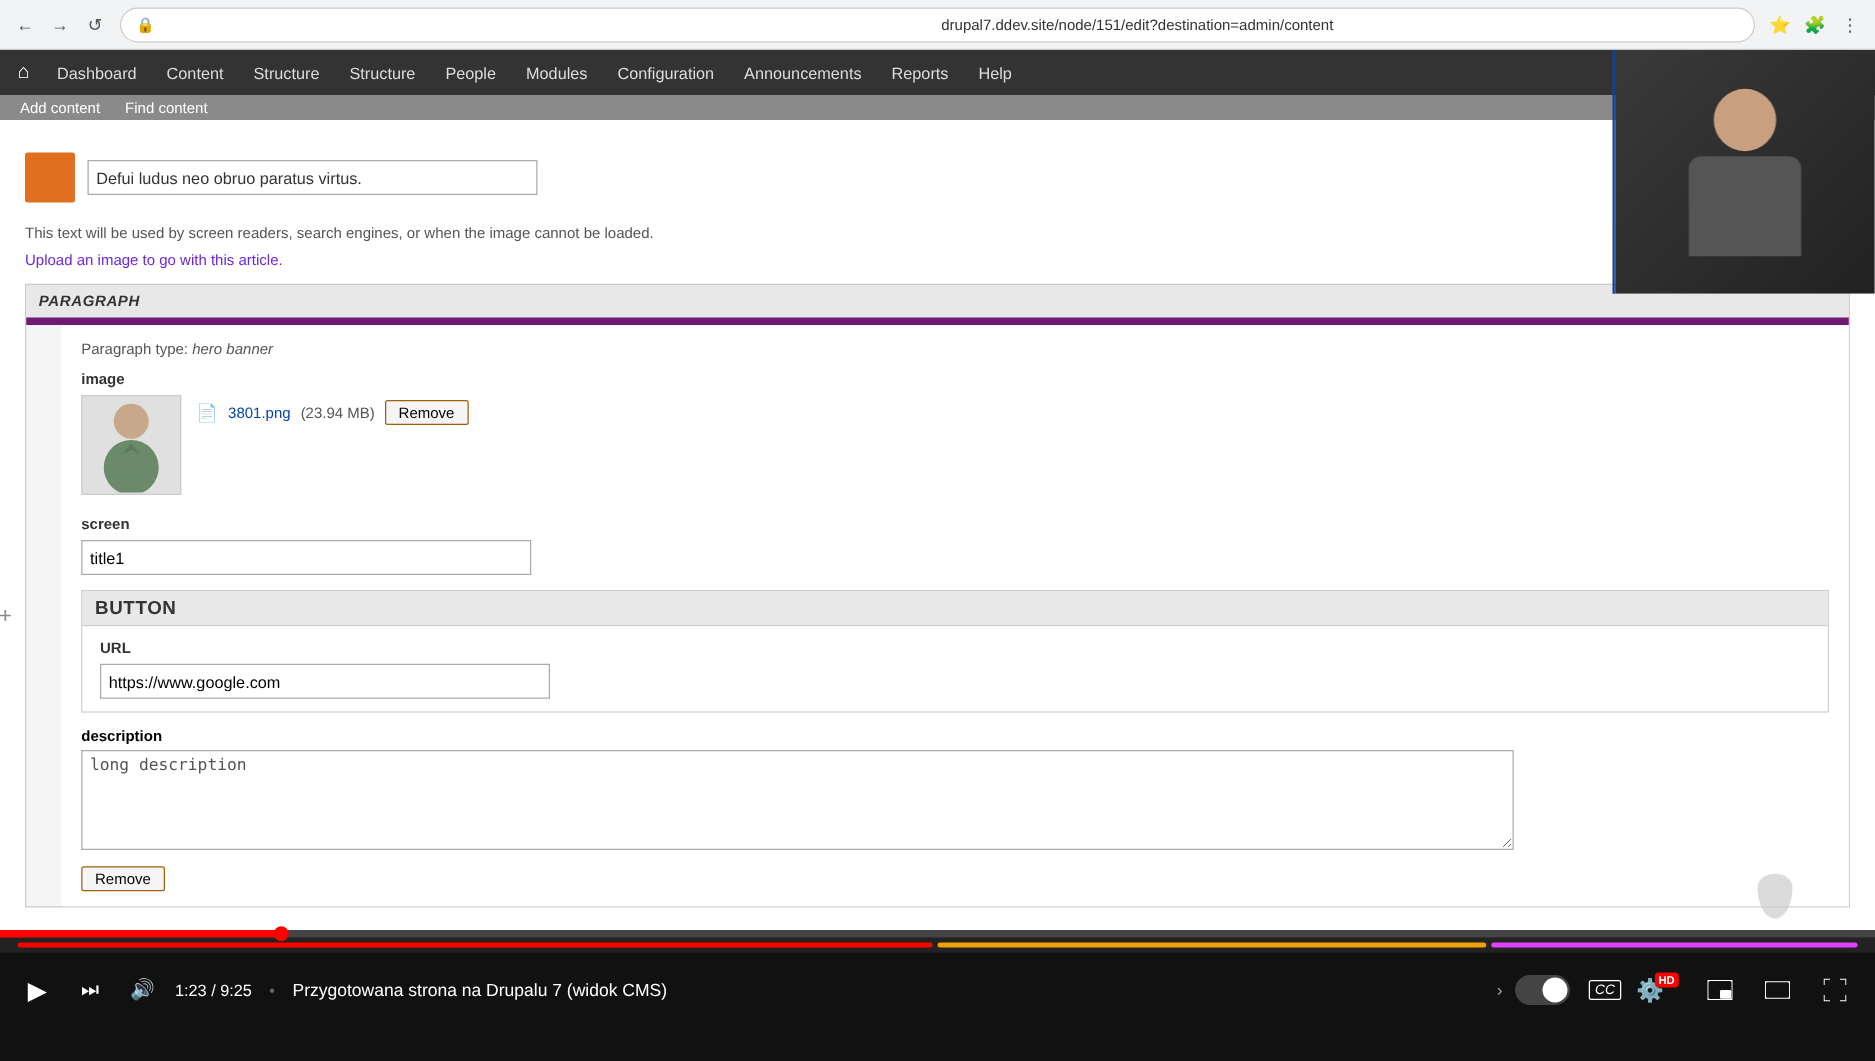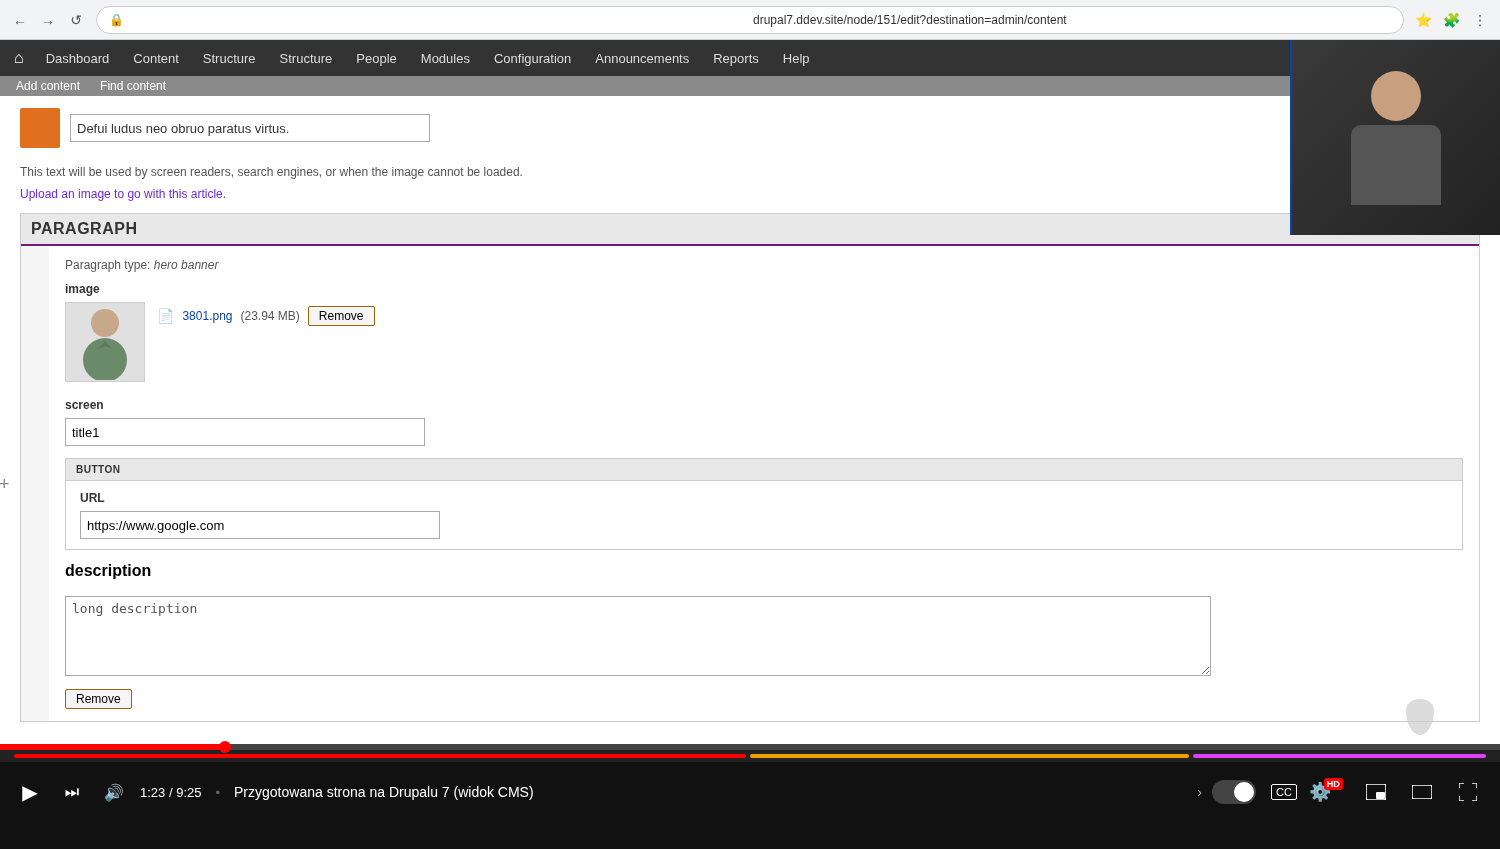--- a/index.html
+++ b/index.html
@@ -100,21 +100,21 @@
       color: #fff;
       text-decoration: none;
       font-size: 12px;
       padding: 2px 8px;
       cursor: pointer;
     }
 
     
     .main-content {
       background: #fff;
-      padding: 12px 20px;
+      padding: 26px 20px;
       height: calc(849px - 40px - 36px - 30px - 105px);
       overflow-y: auto;
       position: relative;
     }
 
     
     .alt-text-section {
       margin-bottom: 12px;
     }
     .alt-text-input {
@@ -137,27 +137,28 @@
     }
 
     
     .paragraph-section {
       border: 1px solid #ccc;
       background: #f5f5f5;
       margin: 10px 0;
     }
     .paragraph-header {
       background: #e8e8e8;
-      border-bottom: 2px solid #701a75;
+      border-bottom: 6px solid #701a75;
       padding: 6px 10px;
-      font-size: 16px;
+      font-size: 12px;
       font-weight: bold;
       letter-spacing: 0.5px;
       color: #333;
       text-transform: uppercase;
+      font-style: italic;
     }
     .paragraph-body {
       padding: 12px 16px;
       background: #fff;
       position: relative;
     }
     .paragraph-type {
       font-size: 12px;
       color: #555;
       margin-bottom: 10px;
@@ -227,41 +228,41 @@
     .nested-section {
       border: 1px solid #ccc;
       background: #f5f5f5;
       margin: 10px 0;
       margin-left: 0;
     }
     .nested-header {
       background: #e8e8e8;
       border-bottom: 1px solid #ccc;
       padding: 5px 10px;
-      font-size: 10px;
+      font-size: 15px;
       font-weight: bold;
       letter-spacing: 0.5px;
       color: #333;
       text-transform: uppercase;
     }
     .nested-body {
       padding: 10px 14px;
       background: #fff;
     }
     .url-field input {
       width: 360px;
       height: 28px;
       border: 1px solid #aaa;
       padding: 2px 6px;
       font-size: 13px;
     }
     .description-label {
-      font-size: 16px;
+      font-size: 12px;
       font-weight: bold;
-      margin-bottom: 16px;
+      margin-bottom: 4px;
     }
     .description-textarea {
       width: 100%;
       min-height: 80px;
       border: 1px solid #aaa;
       padding: 4px 6px;
       font-size: 13px;
       resize: vertical;
       color: #555;
     }
@@ -629,21 +630,21 @@
     <span class="video-title">Przygotowana strona na Drupalu 7 (widok CMS)</span>
     <span class="video-title-arrow">›</span>
 
     <div class="playback-speed-toggle">
       <div class="speed-toggle">
         <div class="speed-toggle-dot"></div>
       </div>
     </div>
 
     <button class="cc-btn">
-      <span style="border:1.5px solid #fff;padding:1px 4px;font-size:11px;border-radius:2px;">CC</span>
+      <span style="border:1.5px solid #fff;padding:1px 4px;font-size:11px;border-radius:2px;font-style:italic;">CC</span>
     </button>
 
     <button class="settings-btn">
       ⚙️
       <sup class="hd-badge">HD</sup>
     </button>
 
     <button class="miniplayer-btn">
       <svg width="20" height="16" viewBox="0 0 20 16">
         <rect x="0" y="0" width="20" height="16" rx="2" fill="none" stroke="#fff" stroke-width="1.5"></rect>

